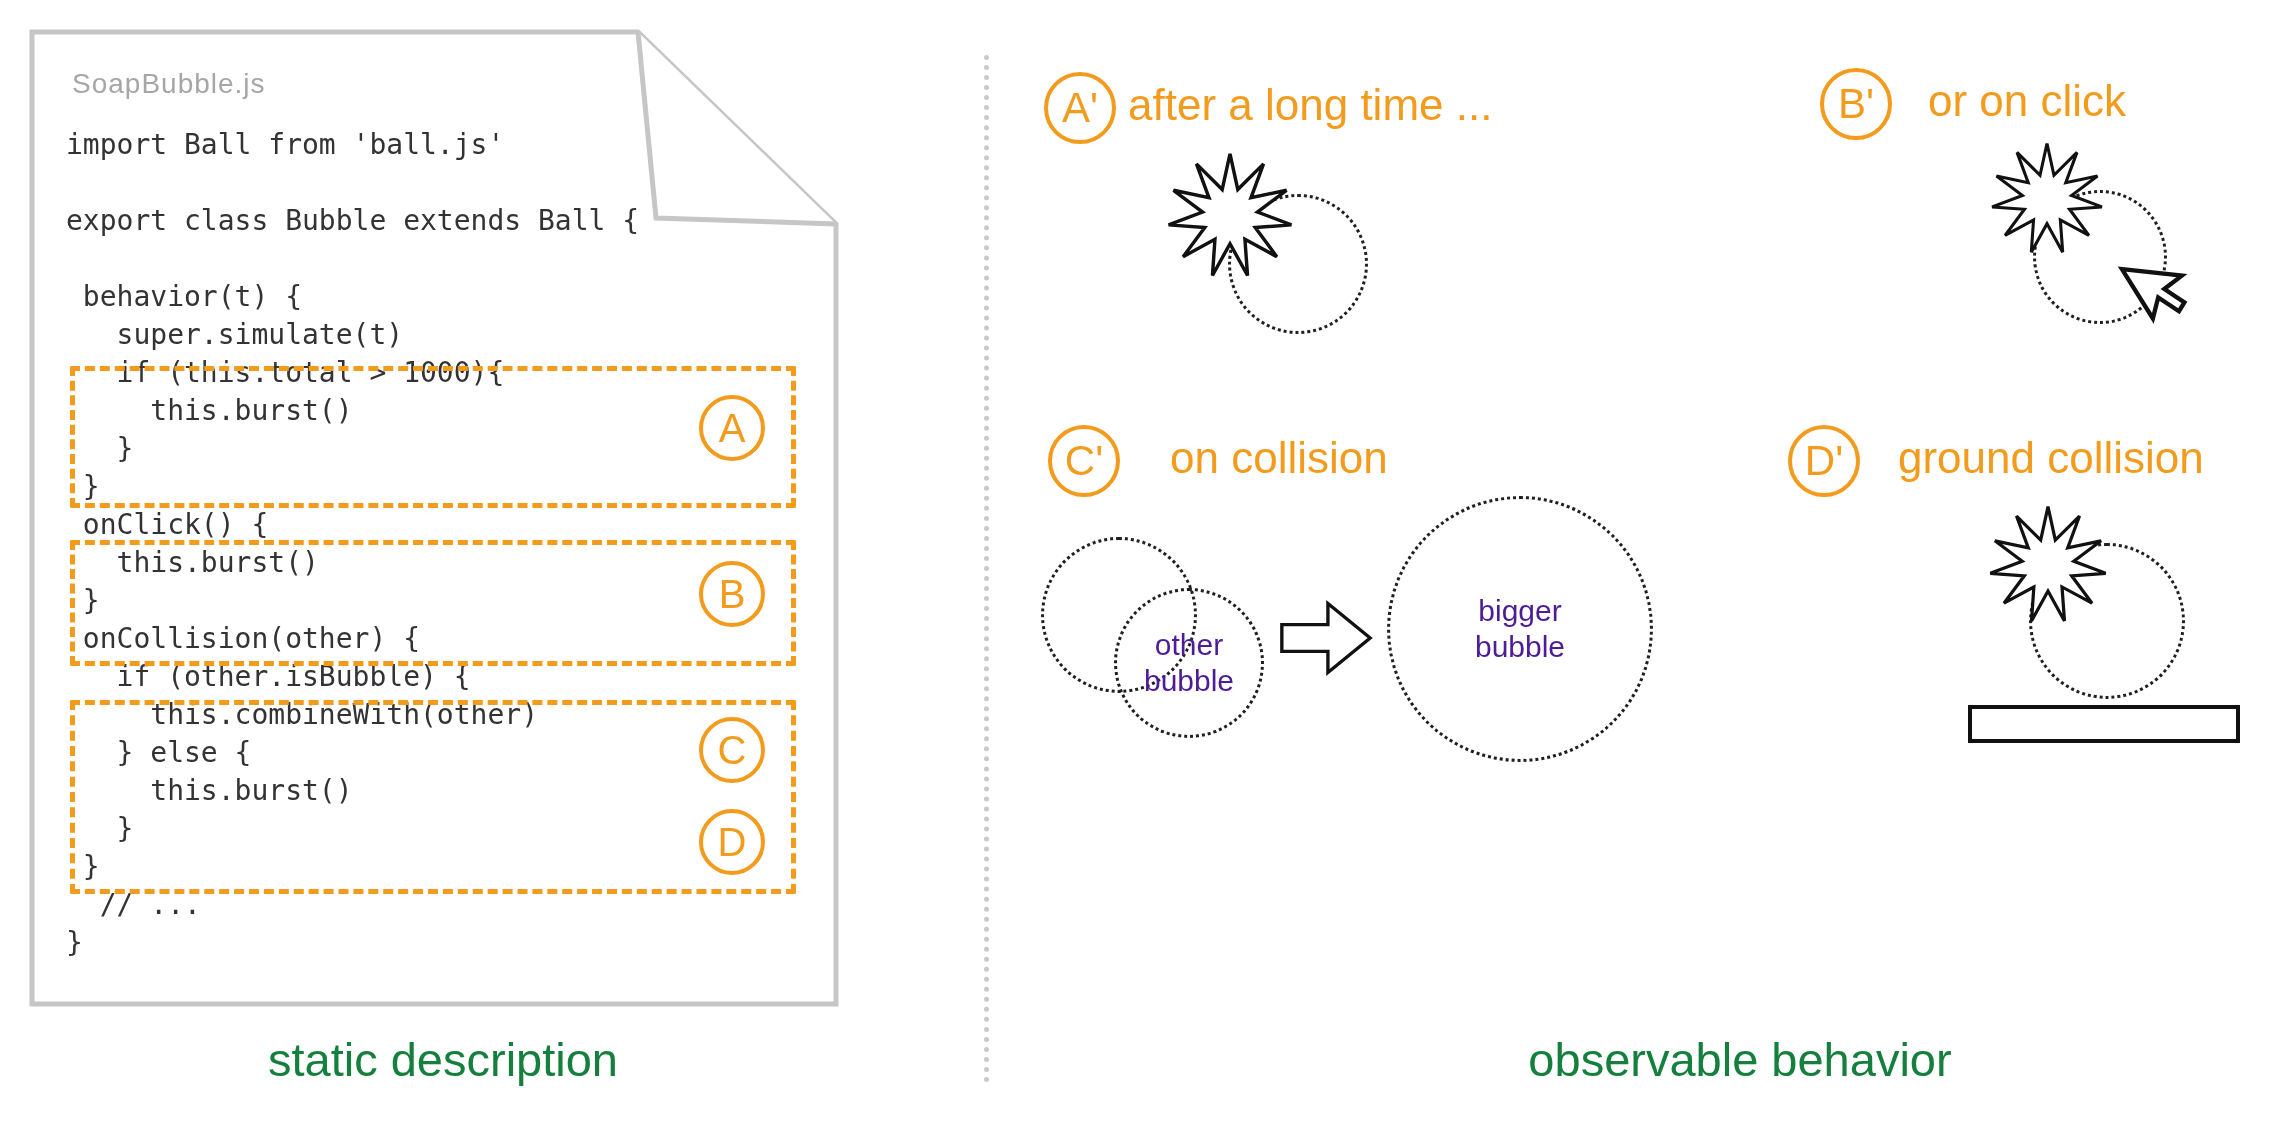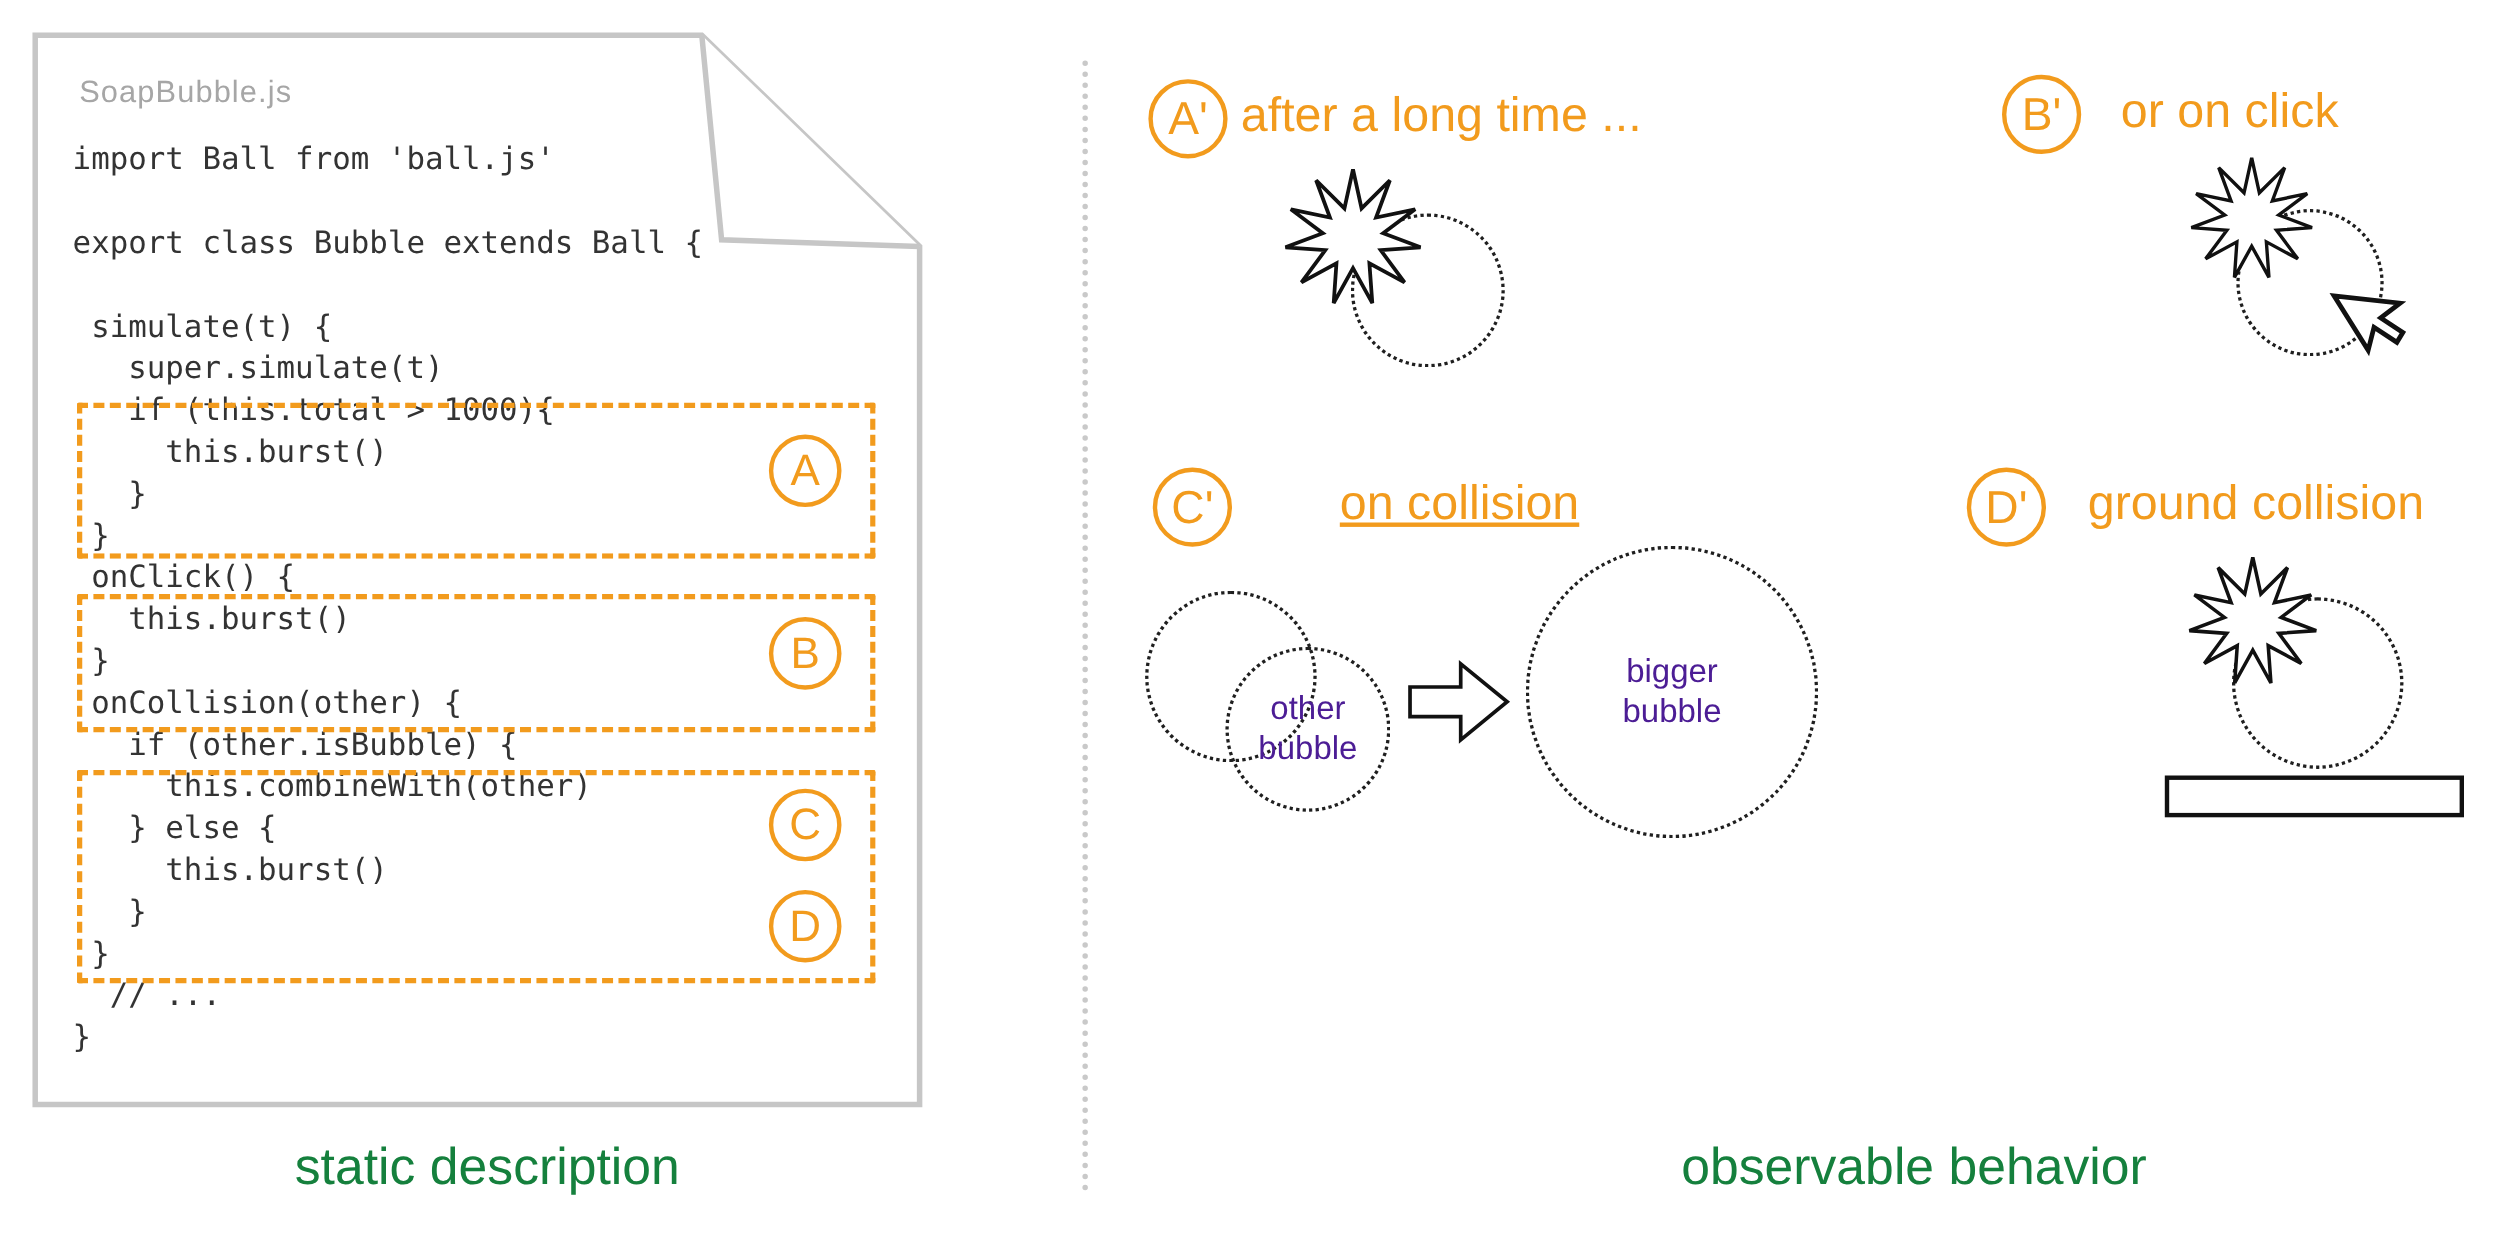--- a/index.html
+++ b/index.html
@@ -34,21 +34,21 @@
   <polyline points="612,22 630,208 810,214" fill="#ffffff" stroke="#c6c6c6" stroke-width="5" stroke-linejoin="miter"></polyline>
 </svg>
 
 <div class="abs doc-title" style="left:72px; top:68px;">SoapBubble.js</div>
 
 <div class="abs" style="left:66px; top:126px;">
   <div class="code-line">import Ball from 'ball.js'</div>
   <div class="code-line"></div>
   <div class="code-line">export class Bubble extends Ball {</div>
   <div class="code-line"></div>
-  <div class="code-line"> simulate(t) {</div>
+  <div class="code-line"> behavior(t) {</div>
   <div class="code-line">   super.simulate(t)</div>
   <div class="code-line">   if (this.total &gt; 1000){</div>
   <div class="code-line">     this.burst()</div>
   <div class="code-line">   }</div>
   <div class="code-line"> }</div>
   <div class="code-line"> onClick() {</div>
   <div class="code-line">   this.burst()</div>
   <div class="code-line"> }</div>
   <div class="code-line"> onCollision(other) {</div>
   <div class="code-line">   if (other.isBubble) {</div>
@@ -85,21 +85,21 @@
 <div class="btext" style="left:1928px; top:76px;">or on click</div>
 <div class="bubble" style="left:2033px; top:190px; width:134px; height:134px;"></div>
 <svg class="abs" style="left:1988px; top:140px;" width="118" height="118" viewBox="0 0 100 100">
   <polygon points="50,3 55.9,29.9 75.4,10.5 65.9,36.2 92.8,30.5 70.8,47 96.5,56.7 69.1,58.7 85.5,80.8 61.3,67.7 63.3,95.1 50,71 36.7,95.1 38.6,67.7 14.5,80.8 30.9,58.7 3.5,56.7 29.2,47 7.2,30.5 34.1,36.2 24.6,10.5 44.1,29.9" fill="#ffffff" stroke="#111111" stroke-width="2.6"></polygon>
 </svg>
 <svg class="abs" style="left:2124px; top:240px; transform:rotate(-32deg);" width="80" height="92" viewBox="0 0 24 26">
   <path d="M4,2 L4,19.5 L8.7,15 L11.8,21.8 L14.6,20.4 L11.6,13.8 L18.2,13.2 Z" fill="#ffffff" stroke="#111111" stroke-width="1.3" stroke-linejoin="miter"></path>
 </svg>
 
 <div class="badge" style="left:1048px; top:425px;">C'</div>
-<div class="btext" style="left:1218px; top:433px;text-decoration:underline;">on collision</div>
+<div class="btext" style="left:1170px; top:433px;">on collision</div>
 <div class="bubble" style="left:1041px; top:537px; width:156px; height:156px;"></div>
 <div class="bubble" style="left:1114px; top:588px; width:150px; height:150px;"></div>
 <div class="blabel" style="left:1114px; top:598px; width:150px; height:130px;">other
 bubble</div>
 <svg class="abs" style="left:1278px; top:596px;" width="96" height="84" viewBox="0 0 100 84">
   <path d="M4,28 L52,28 L52,6 L96,42 L52,78 L52,56 L4,56 Z" fill="#ffffff" stroke="#111111" stroke-width="3.5" stroke-linejoin="miter"></path>
 </svg>
 <div class="bubble" style="left:1387px; top:496px; width:266px; height:266px;"></div>
 <div class="blabel" style="left:1420px; top:564px; width:200px; height:130px;">bigger
 bubble</div>

